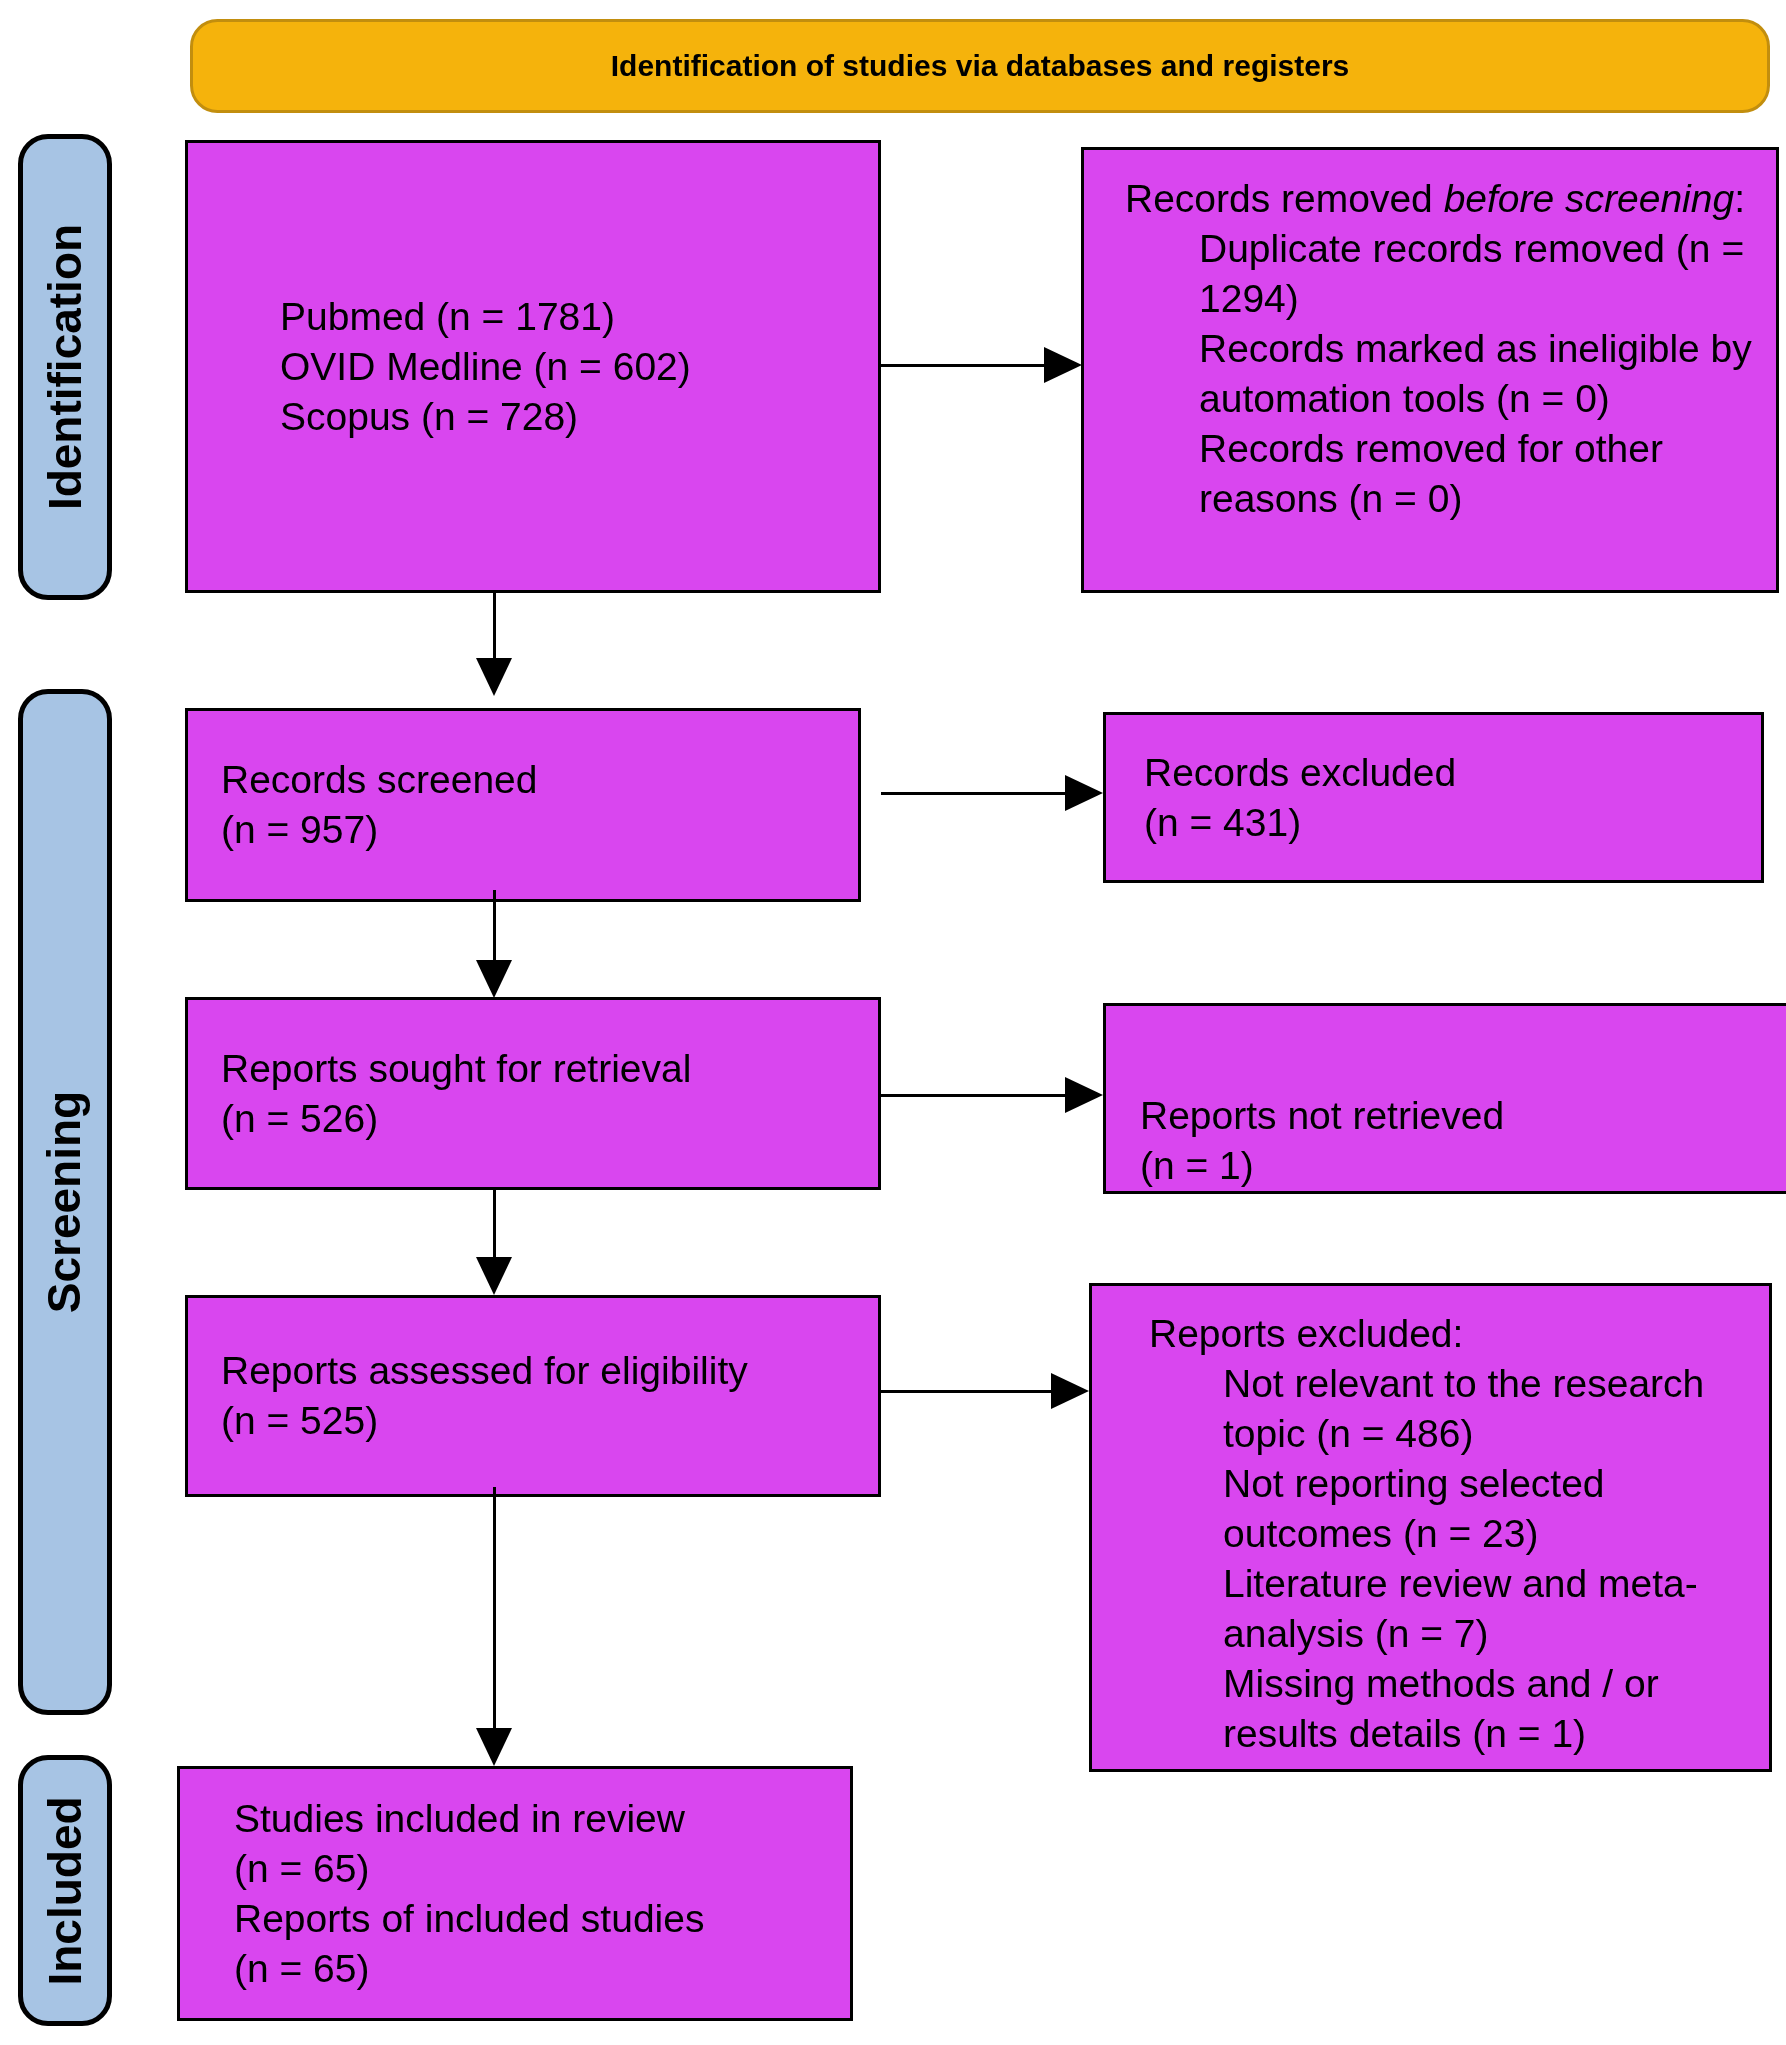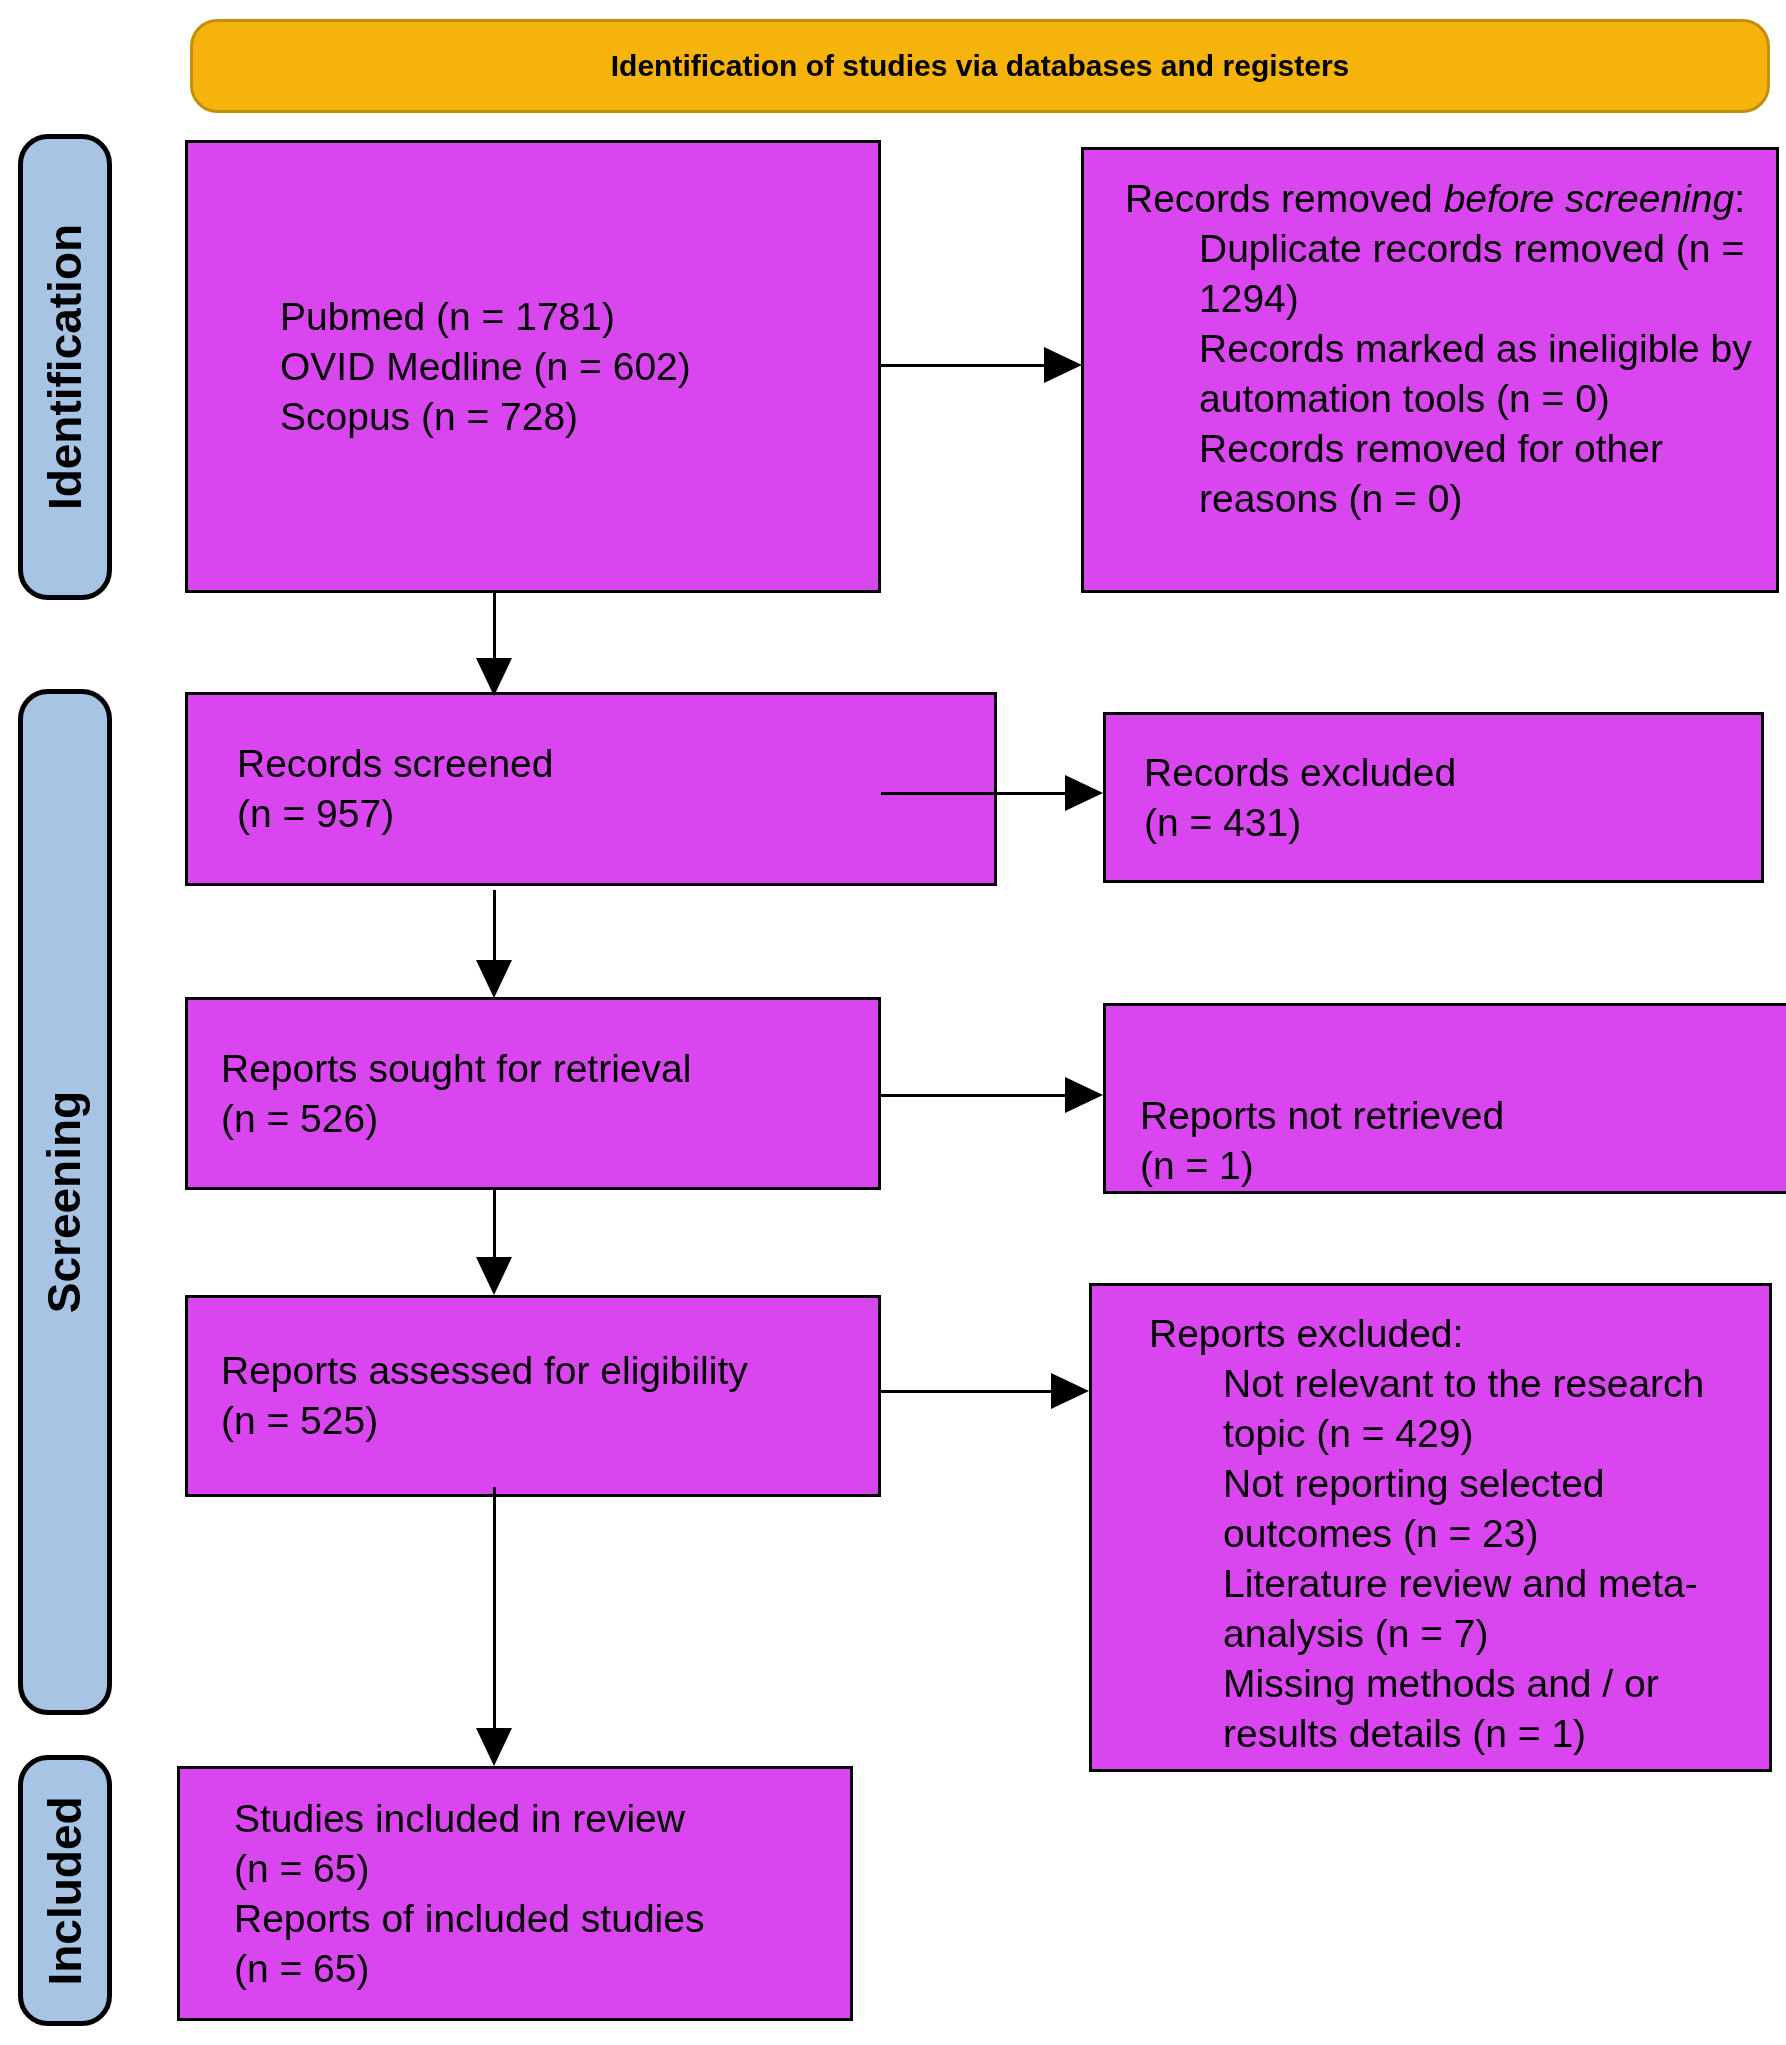--- a/index.html
+++ b/index.html
@@ -86,21 +86,21 @@
     <div class="item">Scopus (n = 728)</div>
   </div>
 
   <div class="box" style="left:1081px;top:147px;width:698px;height:446px;padding:24px 17px 0 41px;">
     <div><span>Records removed </span><i>before screening</i><span>:</span></div>
     <div class="rbox4-item">Duplicate records removed (n = 1294)</div>
     <div class="rbox4-item">Records marked as ineligible by automation tools (n = 0)</div>
     <div class="rbox4-item">Records removed for other reasons (n = 0)</div>
   </div>
 
-  <div class="box v-center" style="left:185px;top:692px;width:812px;height:194px;padding-left:49px;">
+  <div class="box v-center" style="left:185px;top:708px;width:676px;height:194px;padding-left:33px;">
     <div>Records screened</div>
     <div>(n = 957)</div>
   </div>
   <div class="box v-center" style="left:1103px;top:712px;width:661px;height:171px;padding-left:38px;">
     <div>Records excluded</div>
     <div>(n = 431)</div>
   </div>
 
   <div class="box v-center" style="left:185px;top:997px;width:696px;height:193px;padding-left:33px;">
     <div>Reports sought for retrieval</div>
@@ -110,21 +110,21 @@
     <div>Reports not retrieved</div>
     <div>(n = 1)</div>
   </div>
 
   <div class="box v-center" style="left:185px;top:1295px;width:696px;height:202px;padding-left:33px;">
     <div>Reports assessed for eligibility</div>
     <div>(n = 525)</div>
   </div>
   <div class="box" style="left:1089px;top:1283px;width:683px;height:489px;padding:23px 15px 0 57px;">
     <div>Reports excluded:</div>
-    <div class="rbox4-item">Not relevant to the research topic (n = 429)</div>
+    <div class="rbox4-item">Not relevant to the research topic (n = 486)</div>
     <div class="rbox4-item">Not reporting selected outcomes (n = 23)</div>
     <div class="rbox4-item">Literature review and meta-analysis (n = 7)</div>
     <div class="rbox4-item">Missing methods and / or results details (n = 1)</div>
   </div>
 
   <div class="box v-center" style="left:177px;top:1766px;width:676px;height:255px;padding-left:54px;">
     <div>Studies included in review</div>
     <div>(n = 65)</div>
     <div>Reports of included studies</div>
     <div>(n = 65)</div>

